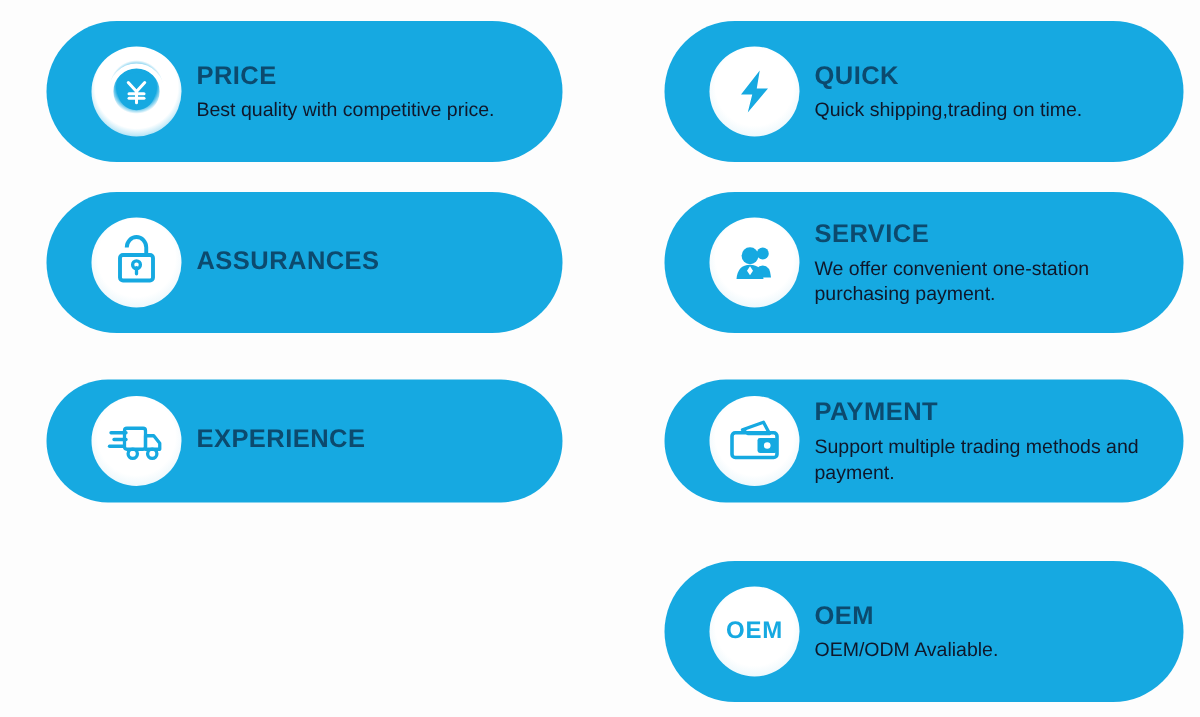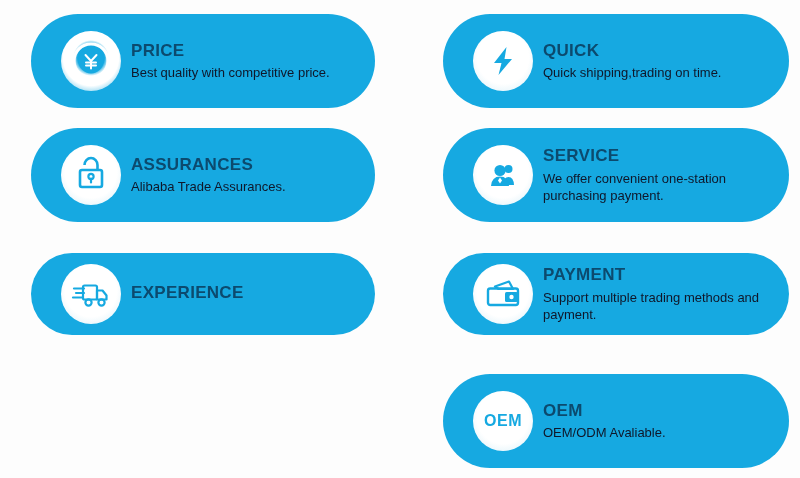--- a/index.html
+++ b/index.html
@@ -118,21 +118,20 @@
     <div class="icon-wrap">
       <svg width="40" height="40" viewBox="0 0 40 40">
         <path d="M13.5 10 a6.5 7 0 0 1 13 0 v5" fill="none" stroke="#16a9e1" stroke-width="2.6"></path>
         <rect x="9" y="15" width="22" height="17" rx="2" fill="none" stroke="#16a9e1" stroke-width="2.6"></rect>
         <circle cx="20" cy="21.5" r="2.6" fill="none" stroke="#16a9e1" stroke-width="2.2"></circle>
         <line x1="20" y1="23.5" x2="20" y2="27.5" stroke="#16a9e1" stroke-width="2.2" stroke-linecap="round"></line>
       </svg>
     </div>
     <div class="txt">
       <p class="title">ASSURANCES</p>
-      <p class="desc">Alibaba Trade Assurances.</p>
     </div>
   </div>
 
   <div class="card right row2">
     <div class="pad"></div>
     <div class="icon-wrap">
       <svg width="40" height="40" viewBox="0 0 40 40">
         <circle cx="25.5" cy="14" r="4" fill="#16a9e1"></circle>
         <path d="M20 30 q0.5 -8 5.5 -8 q5 0 5.5 8 z" fill="#16a9e1"></path>
         <circle cx="17" cy="15.5" r="5.6" fill="#16a9e1"></circle>

